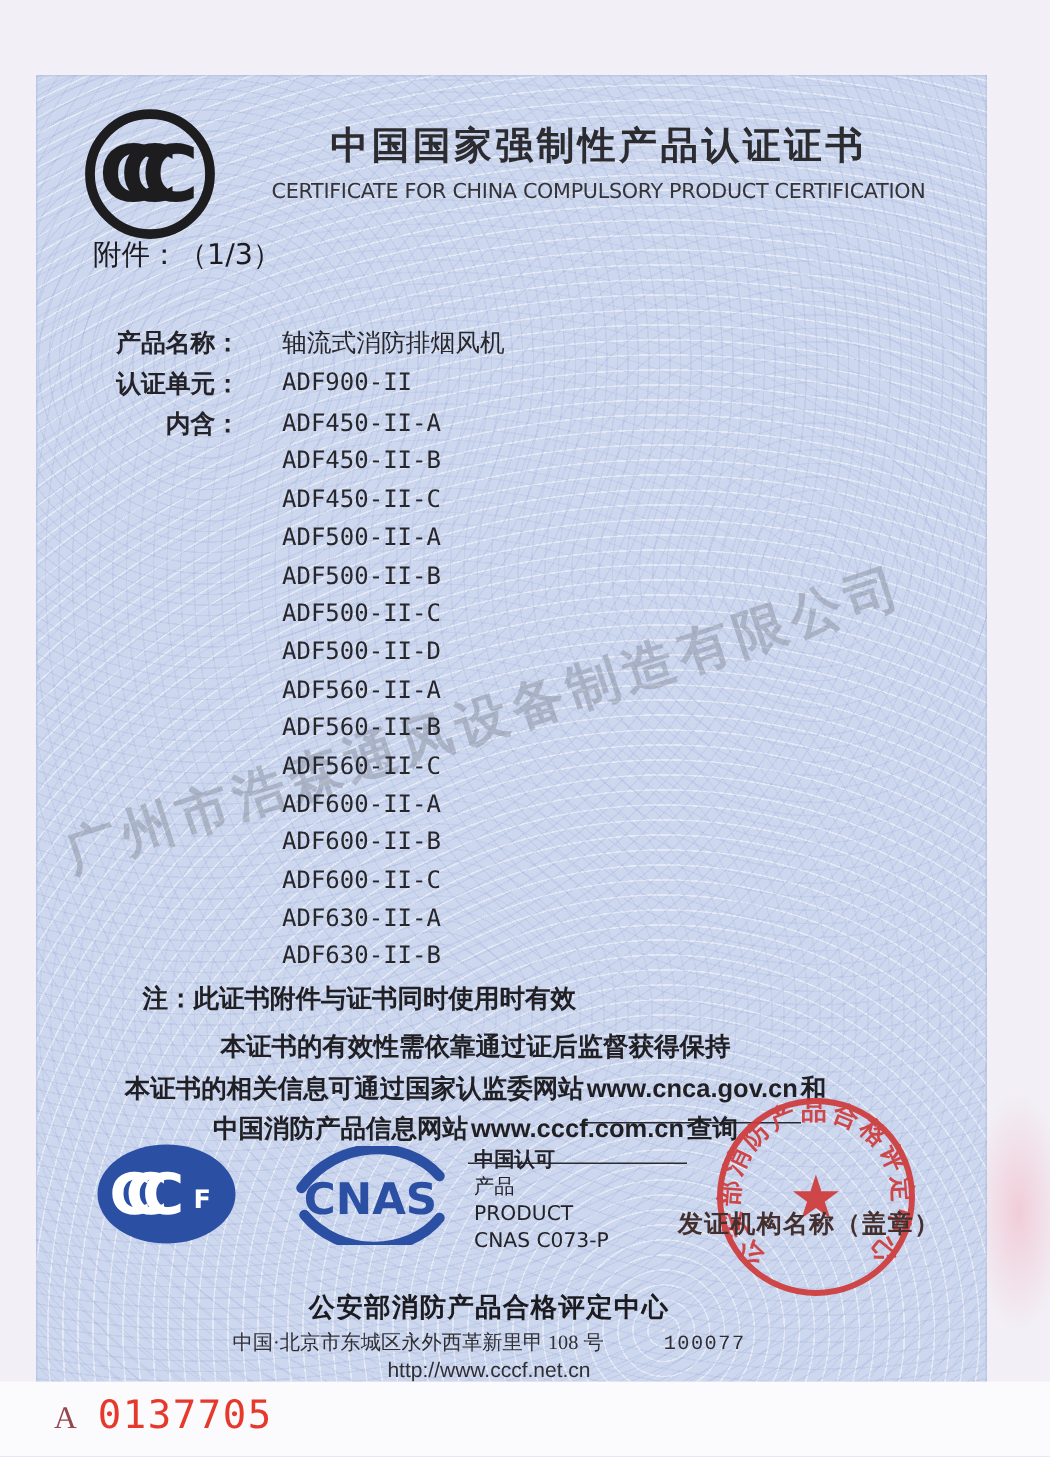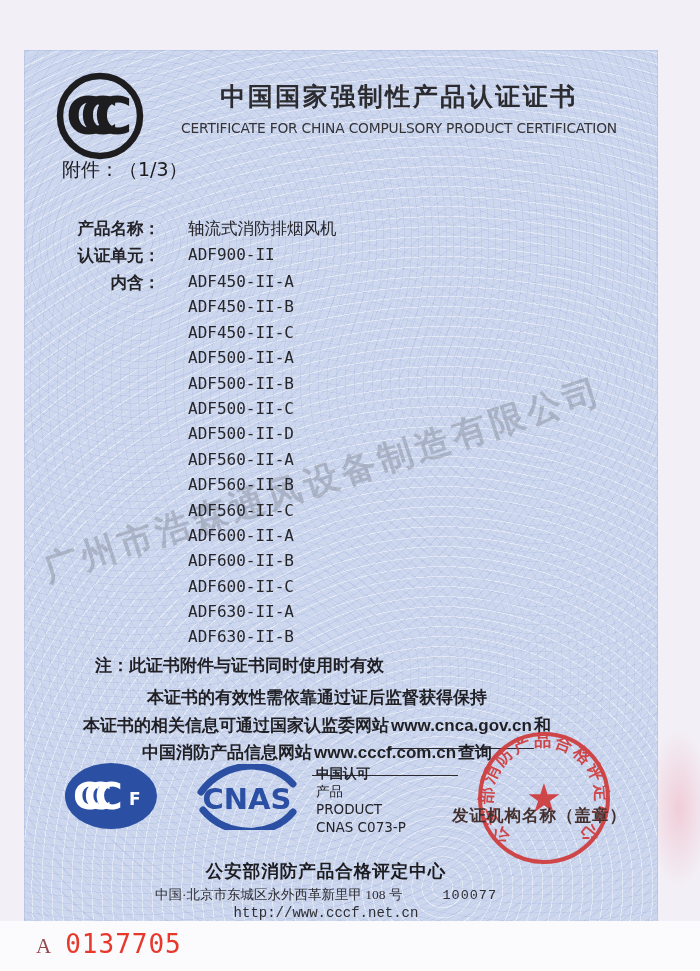--- a/index.html
+++ b/index.html
@@ -53,21 +53,21 @@
     position:absolute;left:428px;top:755px;width:210px;z-index:4;
     font-family:Liberation Sans, sans-serif;font-weight:700;
     font-size:16.5px;letter-spacing:1px;color:#43302e;
   }
   .footer-org{position:absolute;left:0;top:809px;width:634px;text-align:center;z-index:2;
     font-size:17.5px;font-weight:700;letter-spacing:1px;color:#1b1b20;transform:translateX(-15px);}
   .footer-addr{position:absolute;left:0;top:836px;width:634px;text-align:center;z-index:2;
     font-family:"Liberation Serif","DejaVu Serif",serif;font-size:13.5px;color:#2e2e34;transform:translateX(-15px);}
   .footer-addr .post{margin-left:40px;letter-spacing:1px;font-family:Liberation Mono, monospace;}
   .footer-url{position:absolute;left:0;top:855px;width:634px;text-align:center;z-index:2;
-    font-family:Liberation Mono, monospace;font-size:14px;color:#2e2e34;transform:translateX(-15px);}
+    font-family:Liberation Sans, sans-serif;font-size:14px;color:#2e2e34;transform:translateX(-15px);}
   .serial{position:absolute;left:36px;top:929px;display:flex;align-items:baseline;z-index:2;}
   .serial-a{font-family:"Liberation Serif","DejaVu Serif",serif;font-size:21px;color:#94474d;}
   .serial-n{margin-left:14px;font-family:"DejaVu Sans Mono","Liberation Mono",monospace;font-size:26px;letter-spacing:1px;color:#e6392b;}
   .bleed{position:absolute;left:648px;top:728px;width:52px;height:160px;z-index:0;
     background:radial-gradient(ellipse at 60% 50%, rgba(238,150,168,.38), rgba(238,150,168,0) 70%);}
 </style>
 </head>
 <body>
 
 <div class="bleed"></div>

